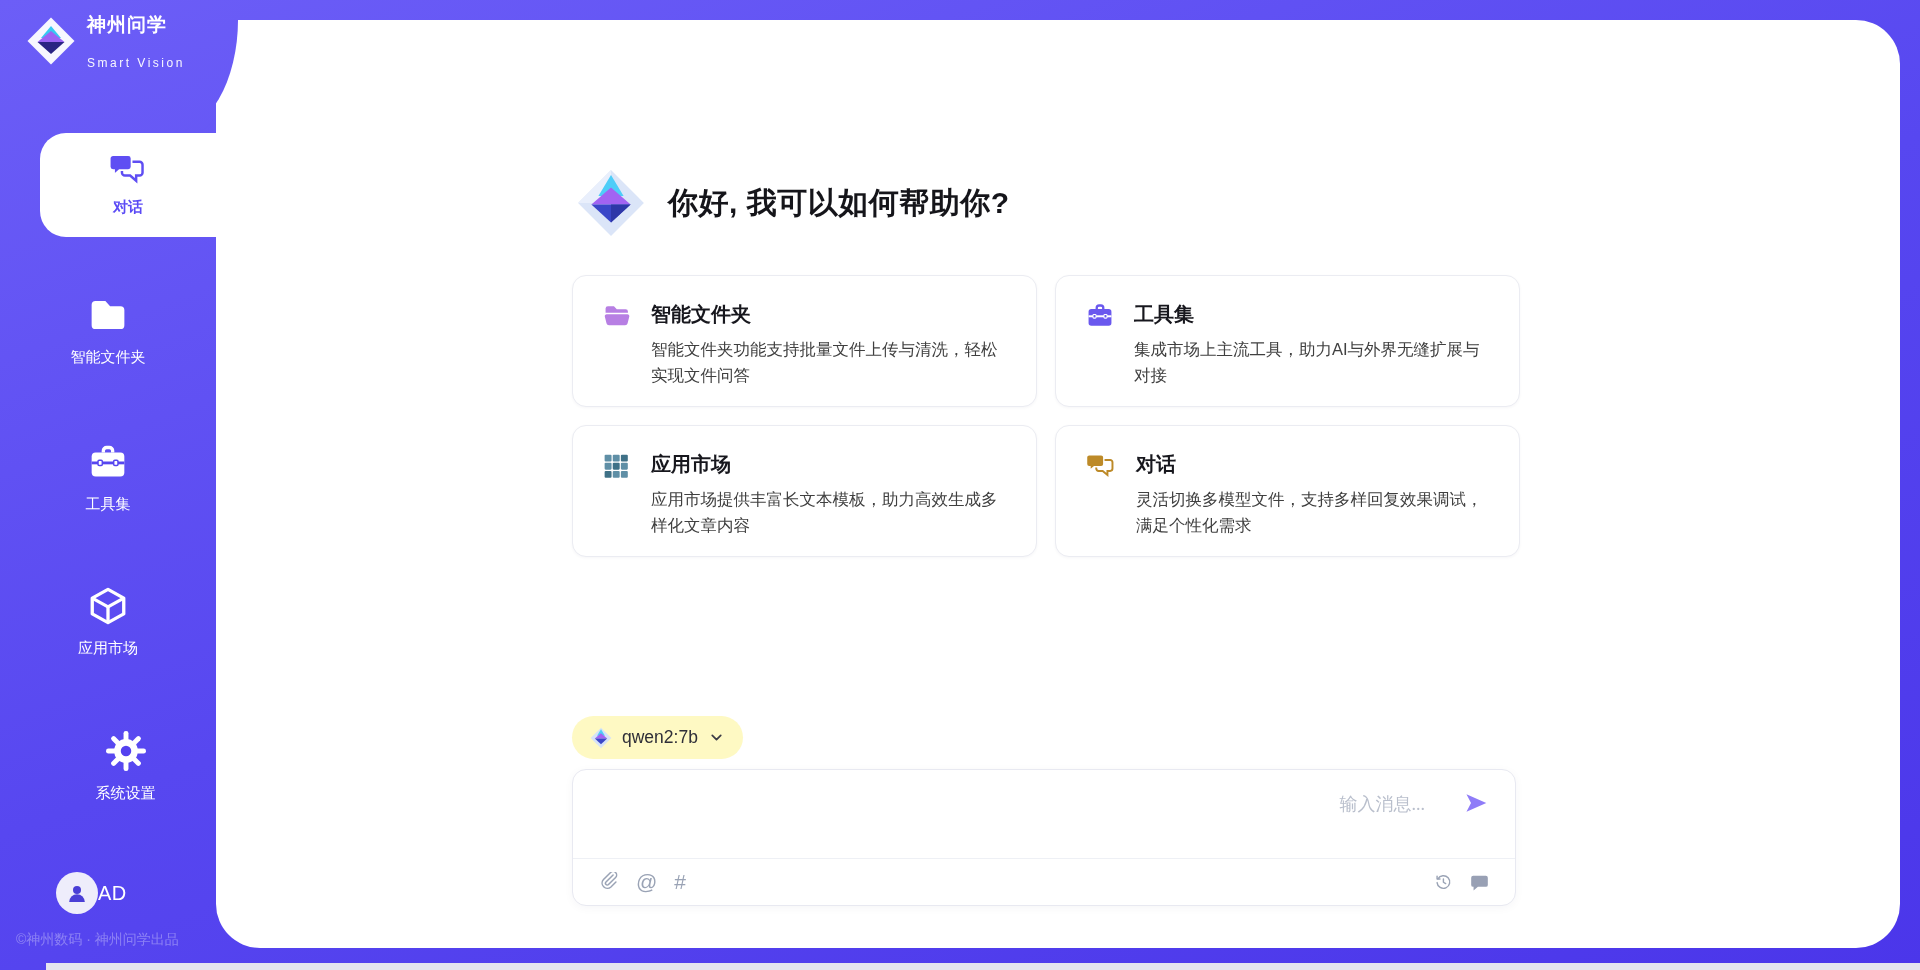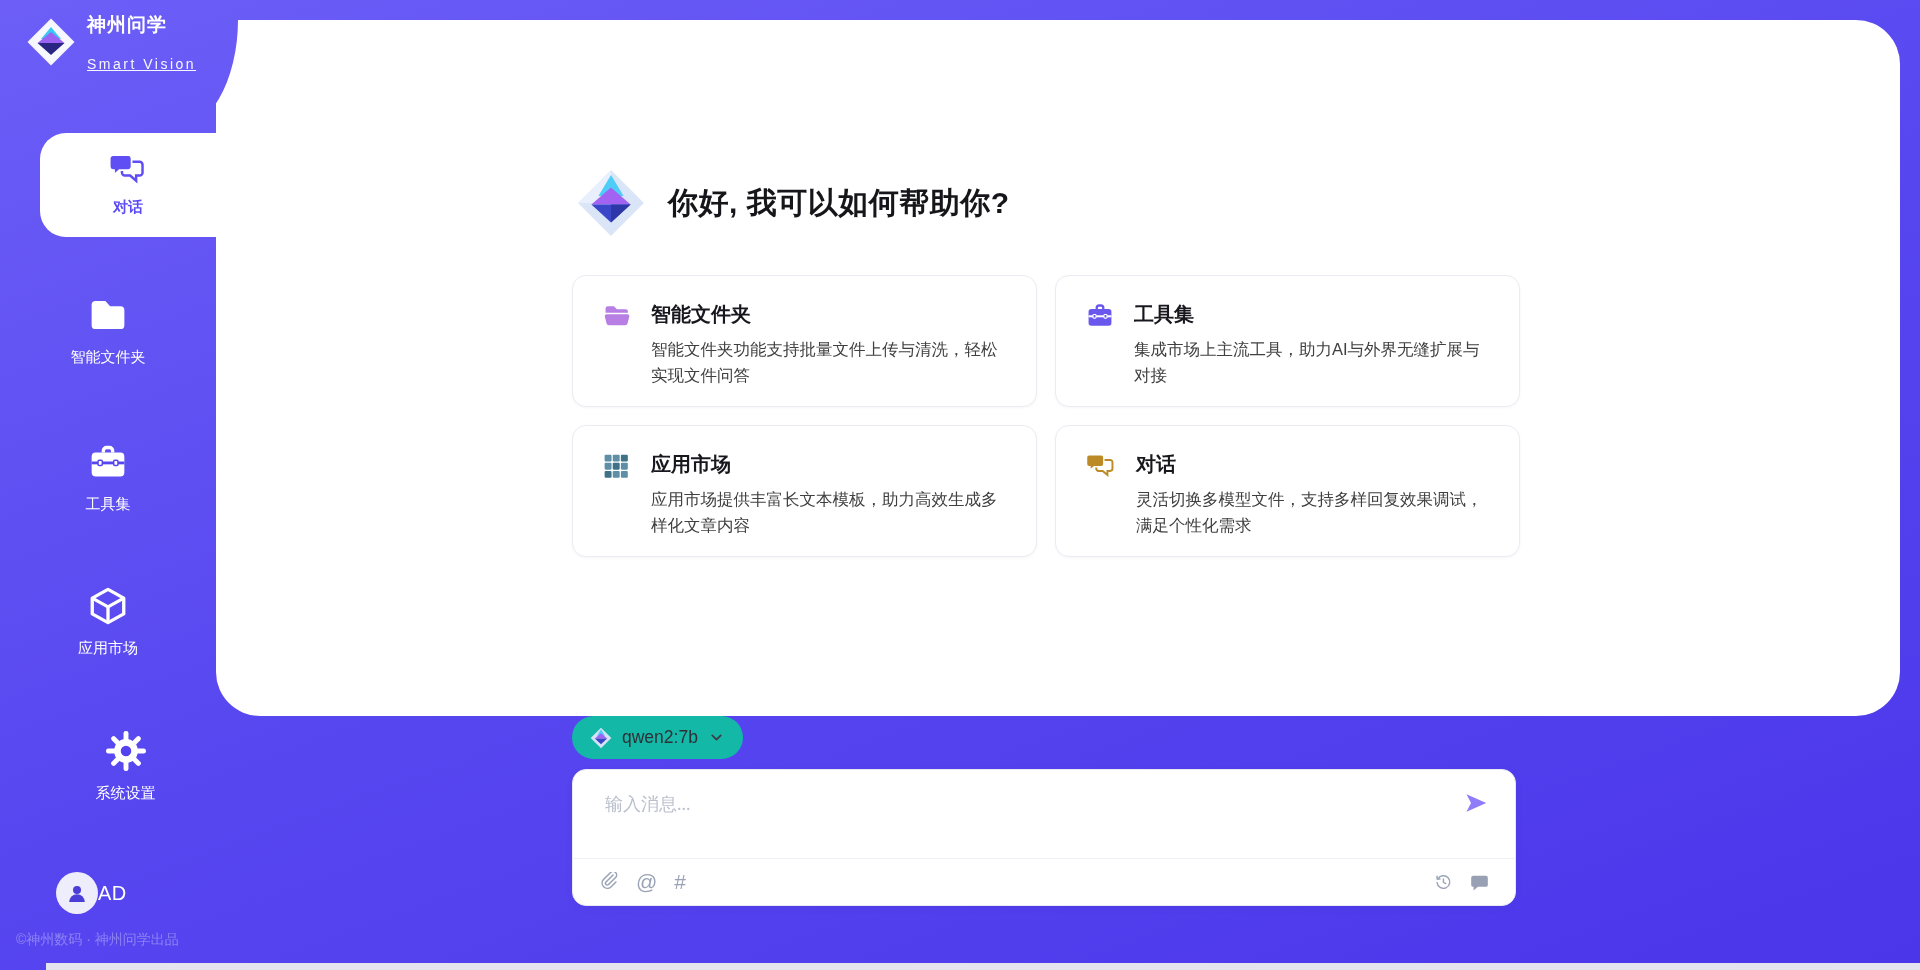--- a/index.html
+++ b/index.html
@@ -6,33 +6,33 @@
   html,body { width:1920px; height:970px; overflow:hidden; }
   body {
     font-family:"Liberation Sans","DejaVu Sans",sans-serif;
     background:linear-gradient(160deg,#6C5EF7 0%,#5747F0 50%,#4B36EA 100%) fixed;
     position:relative;
   }
   .purple-fixed { background:linear-gradient(160deg,#6C5EF7 0%,#5747F0 50%,#4B36EA 100%) fixed; }
 
   
   .panel {
-    position:absolute; left:216px; top:20px; width:1684px; height:696px;
+    position:absolute; left:216px; top:20px; width:1684px; height:928px;
     background:#fff; border-radius:0 44px 44px 44px;
   }
   .bottom-line { position:absolute; left:46px; right:0; bottom:0; height:7px; background:#e4e4ef; }
 
   
   .bulge {
     position:absolute; left:0; top:0; width:238px; height:132px;
     border-bottom-right-radius:66px 112px;
   }
   .brand { position:absolute; left:26px; top:12px; display:flex; align-items:center; gap:11px; }
   .brand-name { color:#fff; font-size:19px; font-weight:700; letter-spacing:1px; }
-  .brand-sub { color:#fff; font-size:14px; letter-spacing:2.5px; margin-top:18px; opacity:.95;text-decoration:underline; }
+  .brand-sub { color:#fff; font-size:12px; letter-spacing:2.5px; margin-top:18px; opacity:.95; }
 
   .tab {
     position:absolute; left:40px; top:133px; width:176px; height:104px;
     background:#fff; border-radius:26px 0 0 26px;
     display:flex; flex-direction:column; align-items:center; padding-top:17px; gap:8px;
     cursor:pointer;
   }
   .tab .scallop { position:absolute; right:0; width:26px; height:26px; }
   .tab .scallop.top { top:-26px; border-radius:0 0 100% 0; }
   .tab .scallop.bot { bottom:-26px; border-radius:0 100% 0 0; }
@@ -60,34 +60,35 @@
     height:132px; background:#fff; border:1px solid #ebecf2; border-radius:14px;
     padding:25px 28px 0 30px; display:flex; gap:20px; cursor:pointer;
     box-shadow:0 1px 3px rgba(30,30,80,.04);
   }
   .card-icon { flex:0 0 28px; padding-top:2px; }
   .card-title { font-size:20px; font-weight:700; color:#17171d; }
   .card-desc { margin-top:9px; font-size:16.5px; line-height:1.55; color:#404040; }
 
   .pill {
     margin-top:159px; display:inline-flex; align-items:center; gap:10px;
-    height:43px; padding:0 18px; background:#14b8a6; border-radius:22px; cursor:pointer;
+    height:43px; padding:0 18px; background:#fef9c3; border-radius:22px; cursor:pointer;
   }
   .pill-label { font-size:17.5px; color:#2f2f38; font-weight:500; }
 
   .composer {
     margin-top:10px; width:944px; background:#fff;
     border:1px solid #e8e9f1; border-radius:14px;
     box-shadow:0 2px 10px rgba(30,30,80,.04);
   }
   .composer-top { position:relative; height:88px; }
   .composer-top textarea {
     width:100%; height:64px; border:none; outline:none; resize:none; background:transparent;
     padding:22px 90px 0 32px; font-size:18px; color:#8b5cf6;
     font-family:Liberation Serif, serif;
+    text-align:right;
   }
   .composer-top textarea::placeholder { color:#b9bfcc; }
   .send-btn { position:absolute; right:26px; top:20px; background:none; border:none; cursor:pointer; }
   .divider { height:1px; background:#eef0f5; }
   .composer-bar { height:46px; display:flex; align-items:center; padding:0 26px; gap:17px; }
   .icon-btn { background:none; border:none; cursor:pointer; display:flex; align-items:center; color:#9aa3b5; }
   .glyph { font-size:21px; font-weight:500; color:#9aa3b5; }
   .bar-spacer { margin-left:auto; }
 </style>
 </head>

